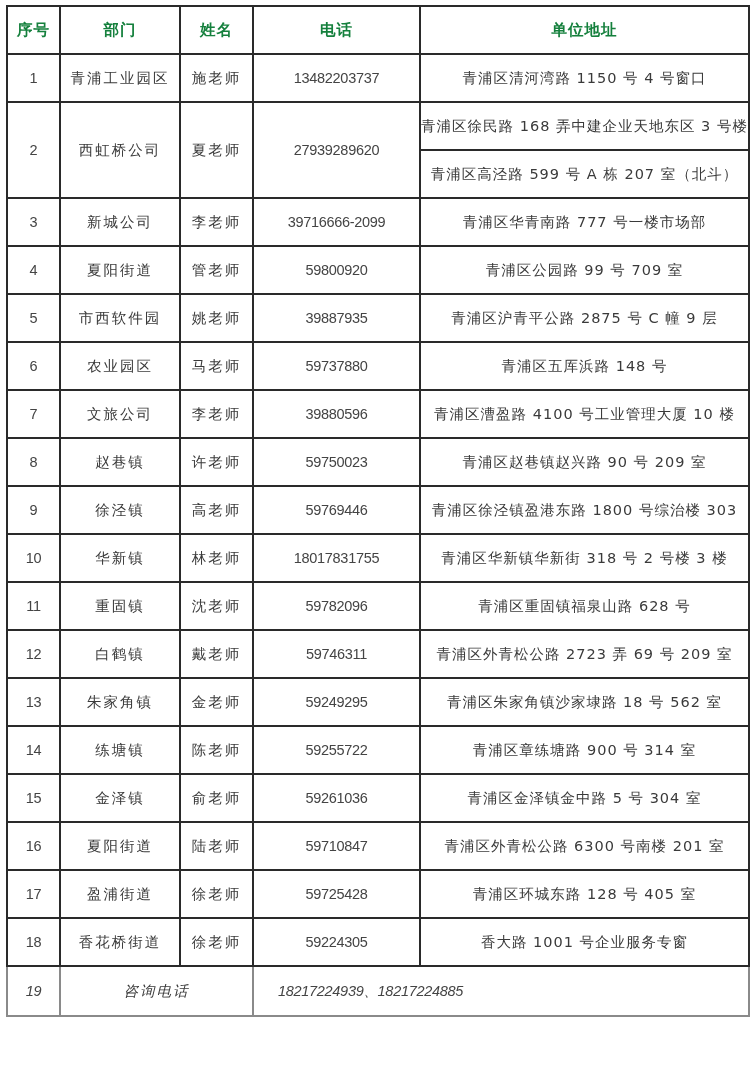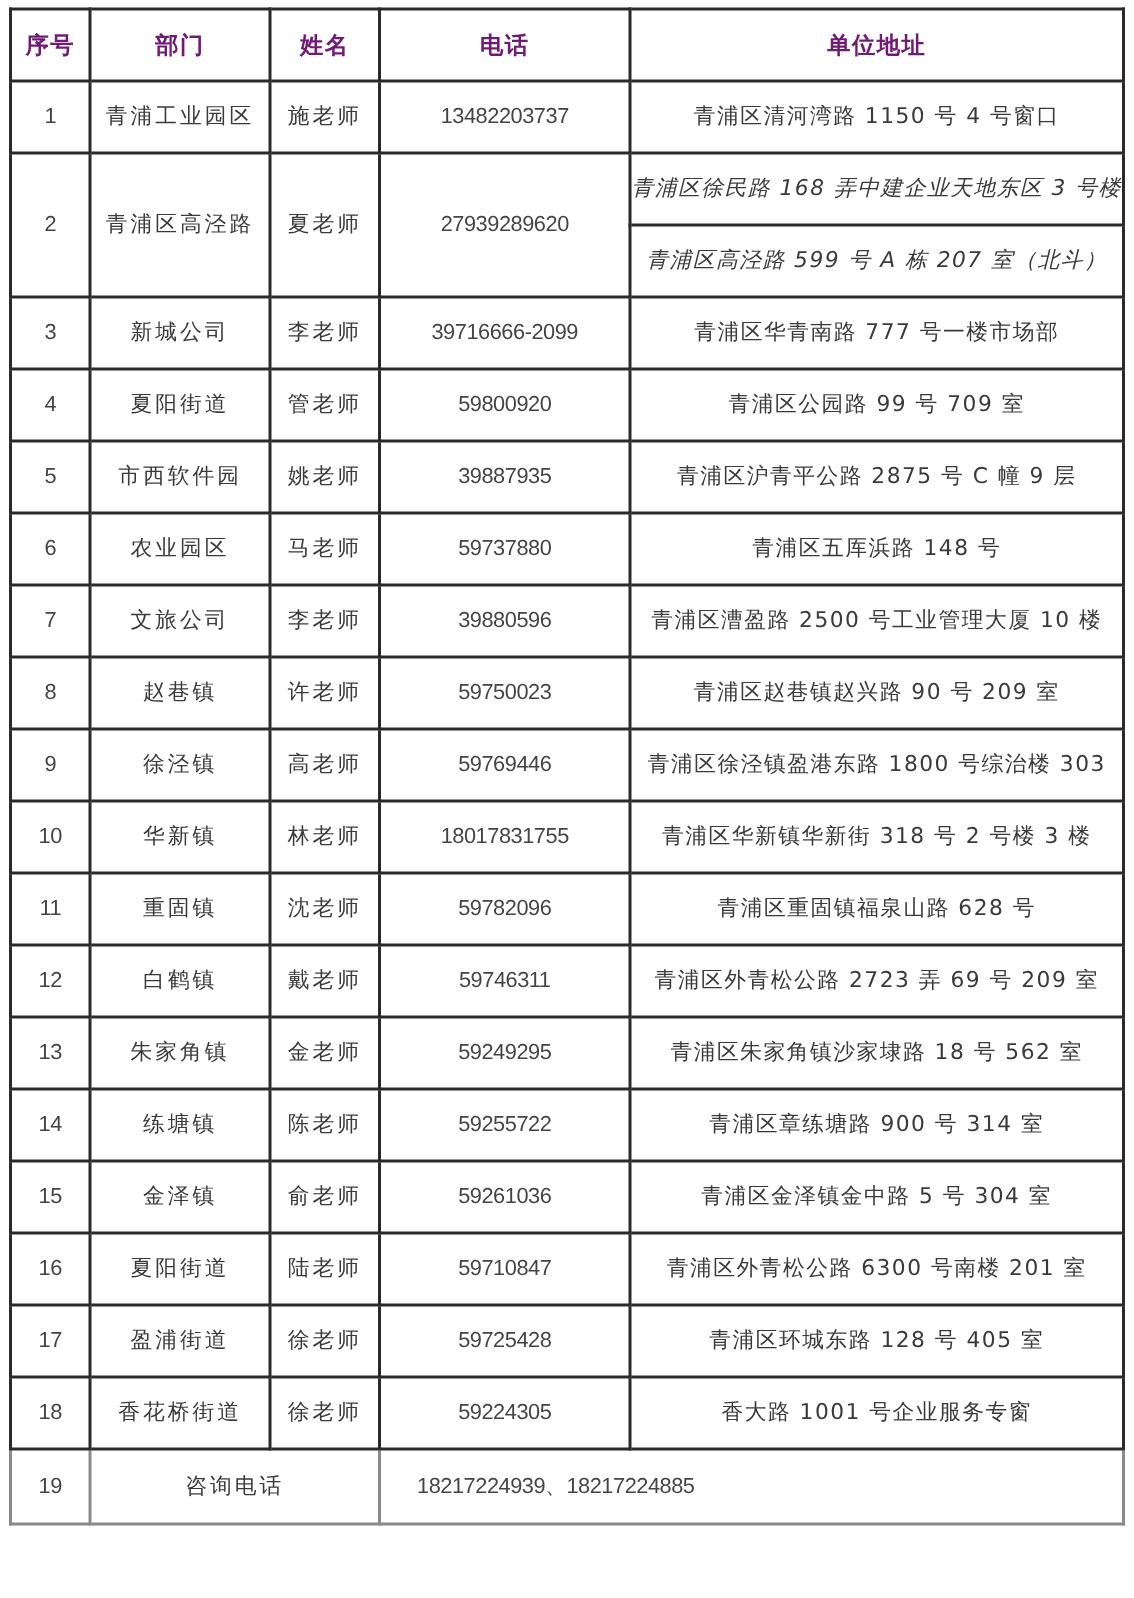--- a/index.html
+++ b/index.html
@@ -28,21 +28,21 @@
     text-align: center;
     vertical-align: middle;
     padding: 0;
     font-size: 14.5px;
     line-height: 18px;
     overflow: hidden;
     white-space: nowrap;
   }
   table.contacts th {
     font-weight: bold;
-    color: #701a75;
+    color: #15803d;
     font-size: 15.5px;
     height: 46px;
     letter-spacing: 1px;
   }
   table.contacts td {
     height: 46px;
     font-weight: normal;
   }
   .num {
     font-family: "Liberation Sans", sans-serif;
@@ -52,25 +52,25 @@
   }
   .cjk {
     letter-spacing: 2px;
   }
   .addr {
     font-size: 14.5px;
     letter-spacing: 1px;
   }
   .addr-sub {
     height: 46px;
-    font-style: italic;
   }
   tr.last td {
     border-color: #8a8a8a;
     height: 48px;
+    font-style: italic;
   }
   tr.last td.hotline-value {
     text-align: left;
     padding-left: 24px;
   }
   col.c-idx { width: 53px; }
   col.c-dept { width: 120px; }
   col.c-name { width: 73px; }
   col.c-phone { width: 167px; }
   col.c-addr { width: 329px; }
@@ -98,21 +98,21 @@
   <tbody>
     <tr>
       <td class="num">1</td>
       <td class="cjk">青浦工业园区</td>
       <td class="cjk">施老师</td>
       <td class="num">13482203737</td>
       <td class="addr">青浦区清河湾路 1150 号 4 号窗口</td>
     </tr>
     <tr>
       <td class="num" rowspan="2">2</td>
-      <td class="cjk" rowspan="2">青浦区高泾路</td>
+      <td class="cjk" rowspan="2">西虹桥公司</td>
       <td class="cjk" rowspan="2">夏老师</td>
       <td class="num" rowspan="2">27939289620</td>
       <td class="addr addr-sub">青浦区徐民路 168 弄中建企业天地东区 3 号楼</td>
     </tr>
     <tr>
       <td class="addr addr-sub">青浦区高泾路 599 号 A 栋 207 室（北斗）</td>
     </tr>
     <tr>
       <td class="num">3</td>
       <td class="cjk">新城公司</td>
@@ -139,21 +139,21 @@
       <td class="cjk">农业园区</td>
       <td class="cjk">马老师</td>
       <td class="num">59737880</td>
       <td class="addr">青浦区五厍浜路 148 号</td>
     </tr>
     <tr>
       <td class="num">7</td>
       <td class="cjk">文旅公司</td>
       <td class="cjk">李老师</td>
       <td class="num">39880596</td>
-      <td class="addr">青浦区漕盈路 2500 号工业管理大厦 10 楼</td>
+      <td class="addr">青浦区漕盈路 4100 号工业管理大厦 10 楼</td>
     </tr>
     <tr>
       <td class="num">8</td>
       <td class="cjk">赵巷镇</td>
       <td class="cjk">许老师</td>
       <td class="num">59750023</td>
       <td class="addr">青浦区赵巷镇赵兴路 90 号 209 室</td>
     </tr>
     <tr>
       <td class="num">9</td>

